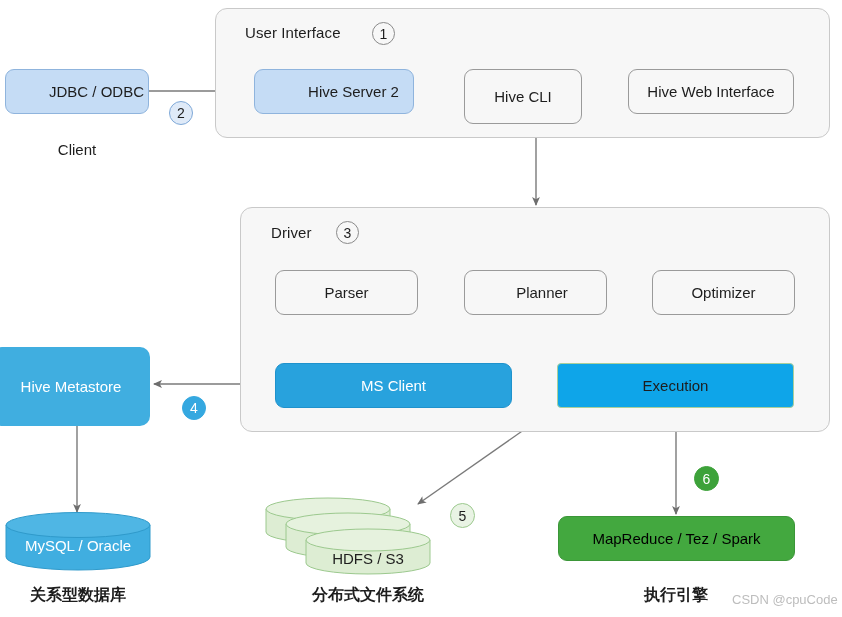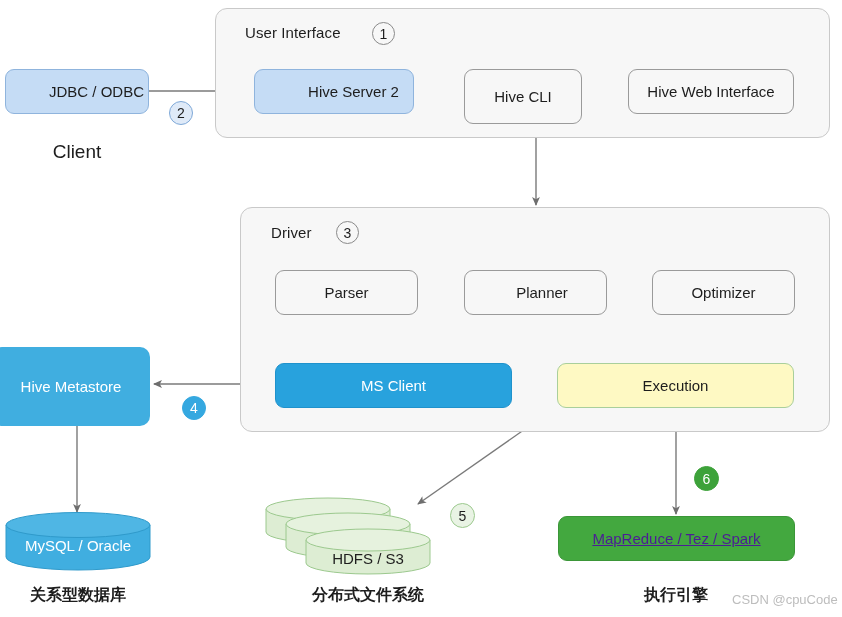--- a/index.html
+++ b/index.html
@@ -74,63 +74,62 @@
     border-radius: 10px;
     display: flex;
     align-items: center;
     justify-content: center;
     font-size: 15px;
     color: #ffffff;
     white-space: nowrap;
   }
   
   .node-green-light {
-    background: #fef9c3;
+    background: #0ea5e9;
     border: 1px solid #a9cf9b;
-    border-radius: 9px;
+    border-radius: 4px;
     display: flex;
     align-items: center;
     justify-content: center;
     font-size: 15px;
     color: #1d1d1d;
     white-space: nowrap;
   }
   
   .node-green {
     background: #43a83f;
     border: 1px solid #3b9638;
     border-radius: 9px;
     display: flex;
     align-items: center;
     justify-content: center;
     font-size: 15px;
-    color: #4c1d95;
-    white-space: nowrap;
-    text-decoration: underline;
+    color: #000000;
+    white-space: nowrap;
   }
 
   
   .badge {
     border-radius: 50%;
     display: flex;
     align-items: center;
     justify-content: center;
     font-size: 14px;
     line-height: 1;
   }
   .badge-outline-grey { background: #f7f7f7; border: 1px solid #8a8a8a; color: #1d1d1d; }
   .badge-outline-blue { background: #dfeaf8; border: 1.5px solid #7fa9d8; color: #1d1d1d; }
   .badge-outline-green{ background: #e9f3e4; border: 1.5px solid #9cc98e; color: #1d1d1d; }
   .badge-fill-blue    { background: #35a8e0; border: 1px solid #35a8e0; color: #ffffff; }
   .badge-fill-green   { background: #3da23a; border: 1px solid #3da23a; color: #ffffff; }
 
   
   .caption {
     position: absolute;
-    font-size: 19px;
+    font-size: 15px;
     color: #1d1d1d;
     white-space: nowrap;
     text-align: center;
   }
   .caption-cn { font-size: 16px; font-weight: bold; }
 
   .watermark {
     position: absolute;
     font-size: 13px;
     color: #bdbdbd;

